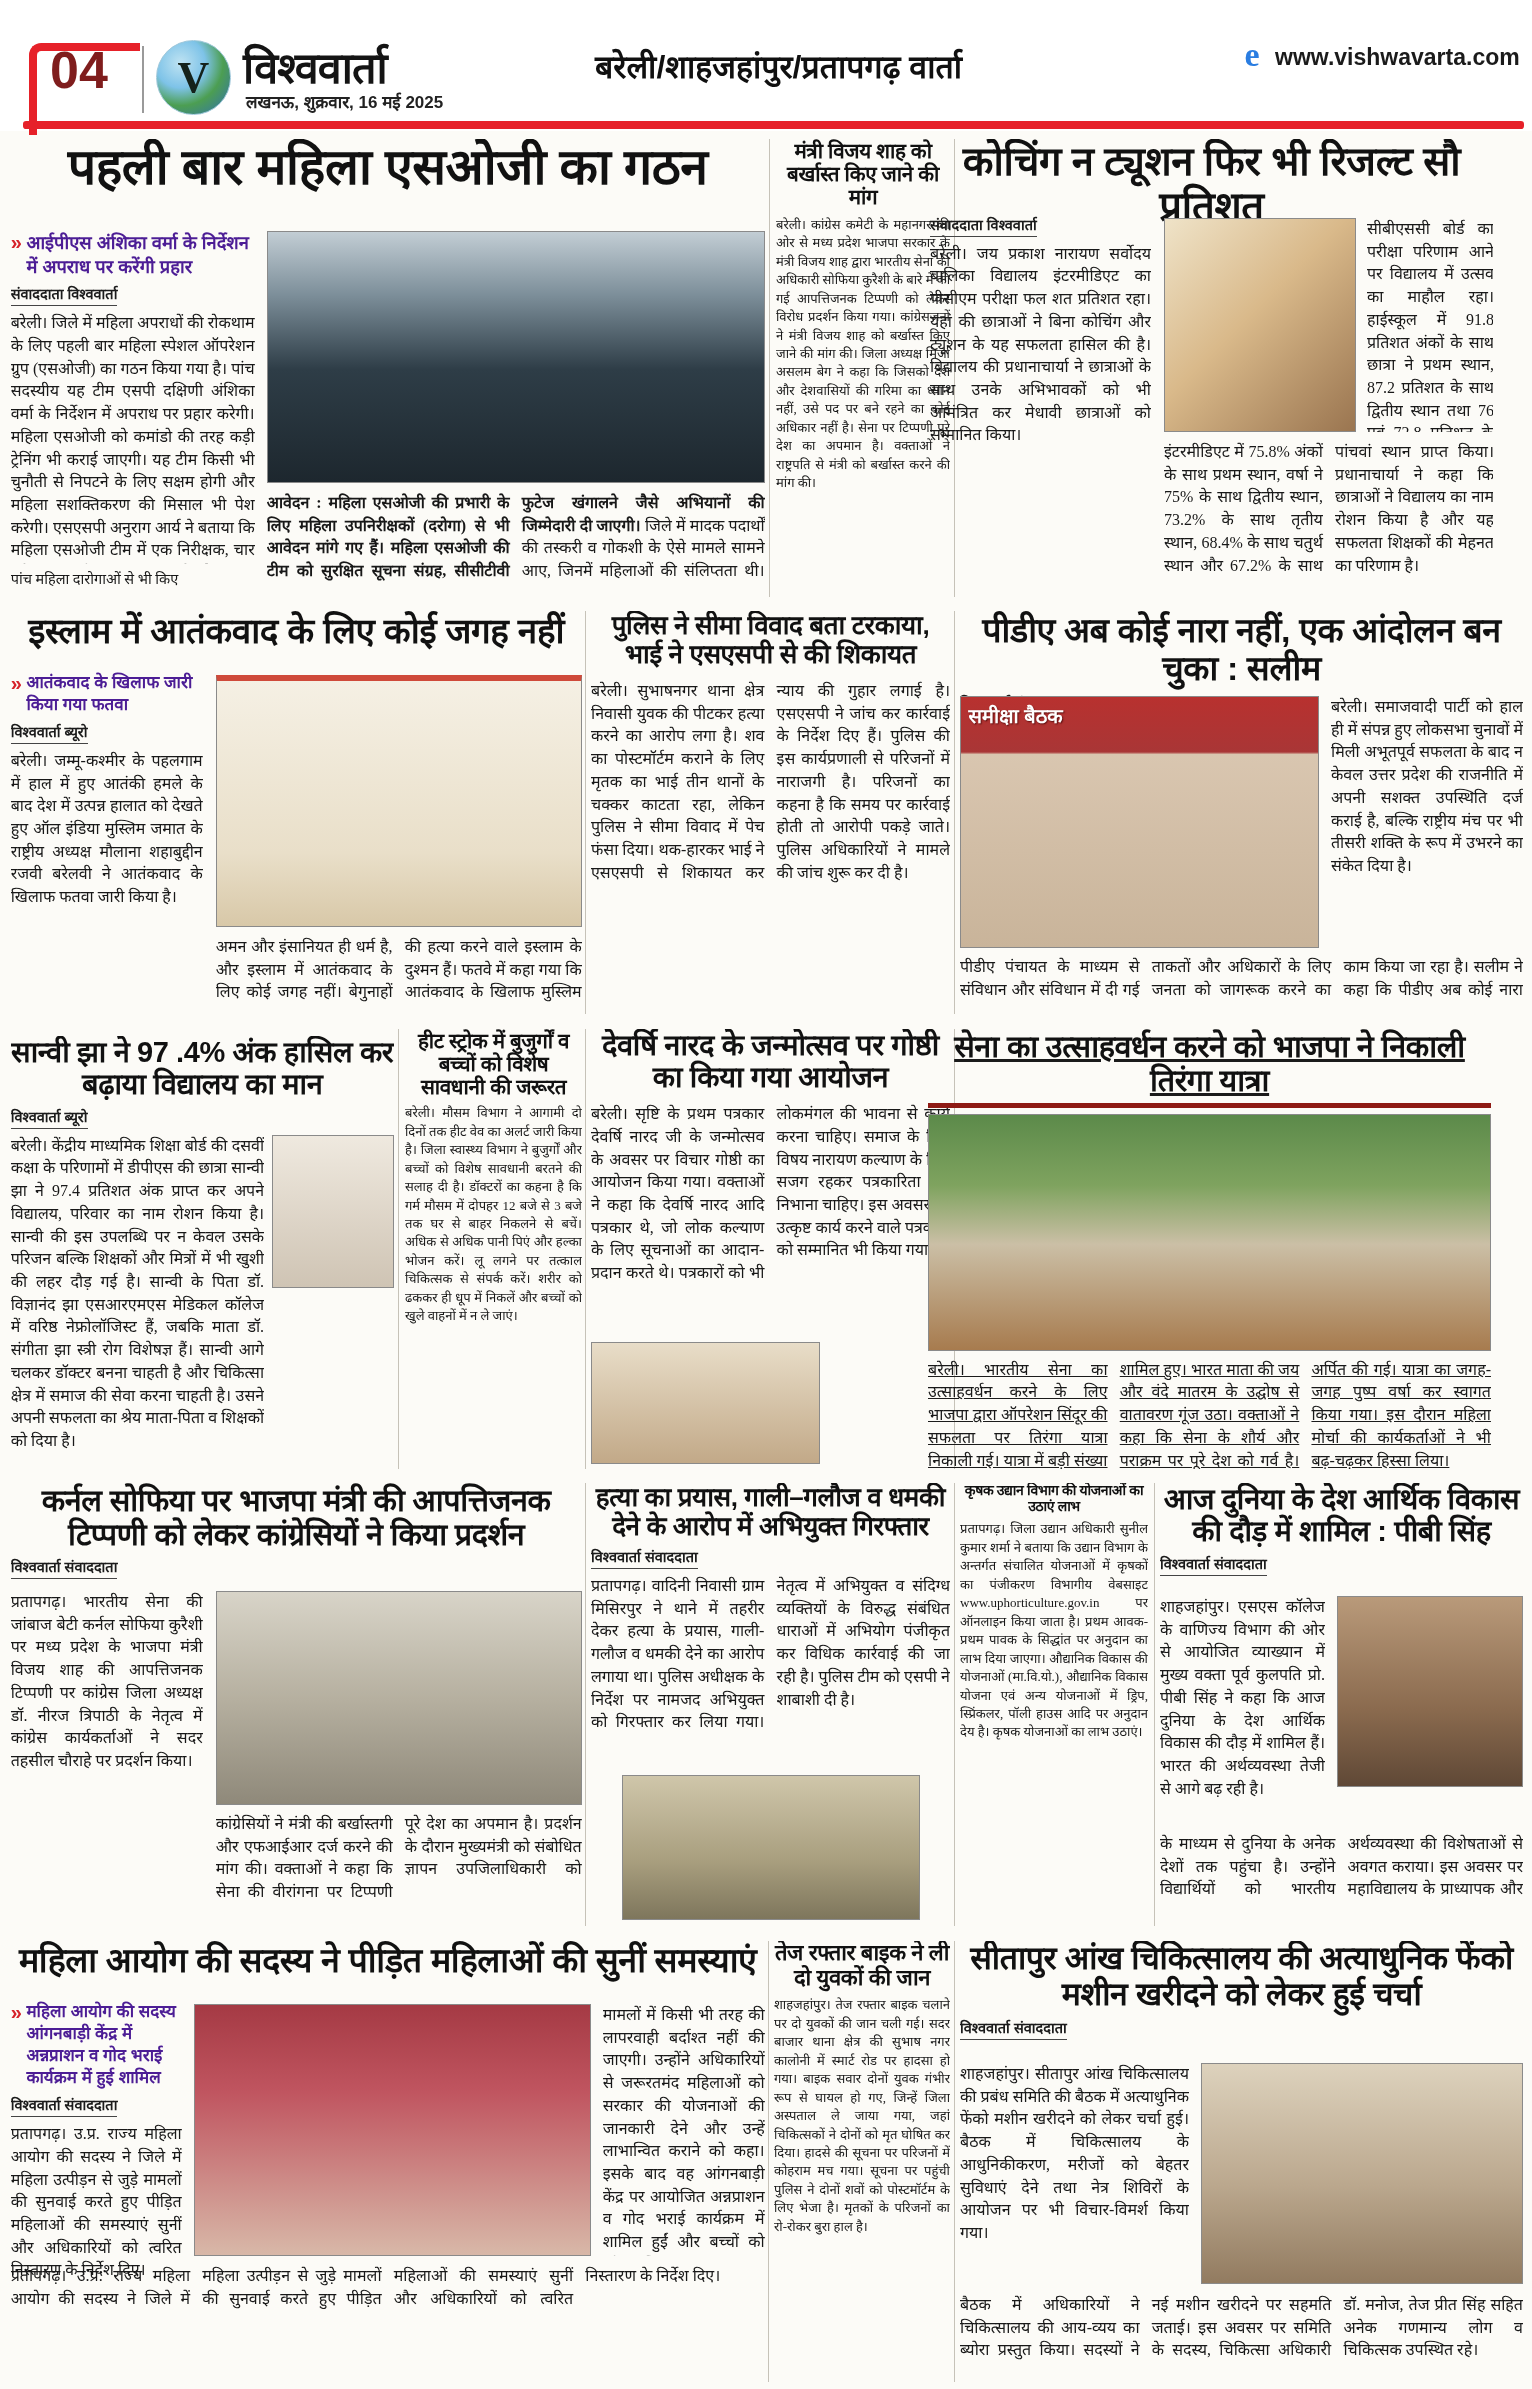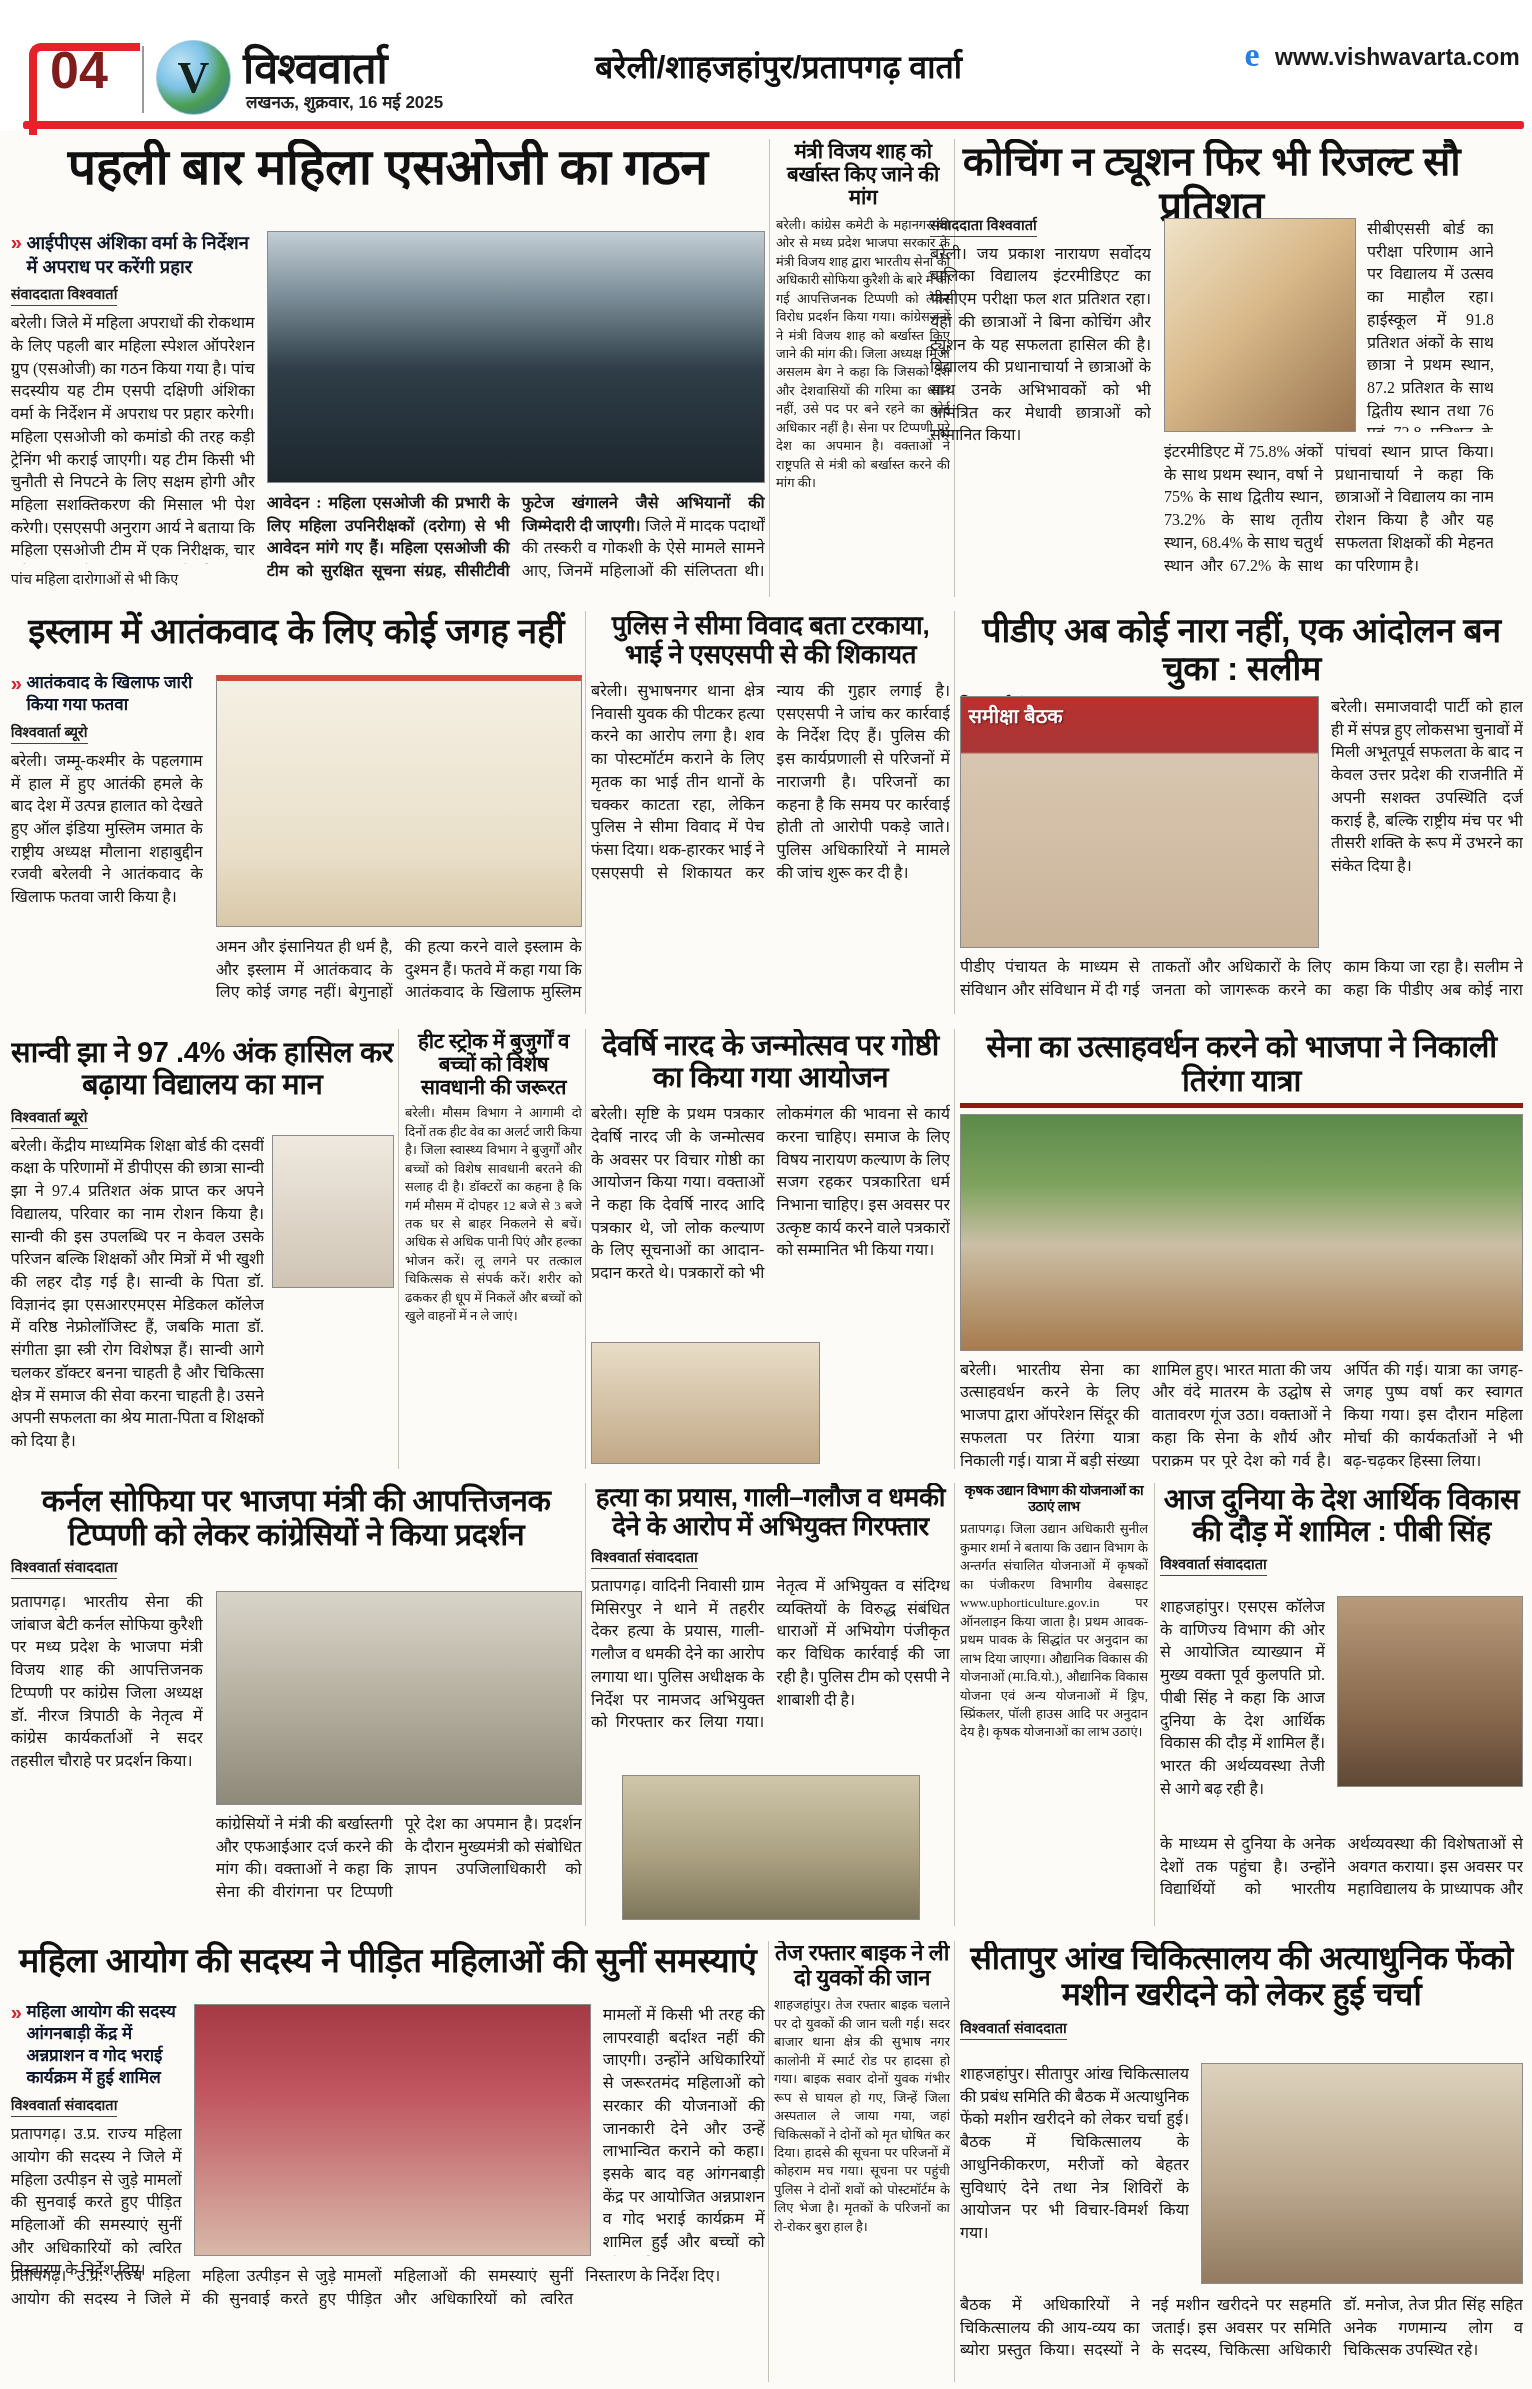--- a/index.html
+++ b/index.html
@@ -8,21 +8,21 @@
     font-family:"Liberation Sans","DejaVu Sans",sans-serif;color:#1b1b1b;overflow:hidden;
   }
   .art{position:absolute;overflow:hidden;}
   .hl{font-weight:bold;color:#111;text-align:center;line-height:1.12;letter-spacing:-0.4px;}
   .byline{font-weight:bold;font-size:14.5px;border-bottom:1.5px solid #444;display:inline-block;padding-bottom:2px;margin:4.6px 0 6.1px 0;}
   .body{font-family:"Liberation Serif","DejaVu Serif",serif;text-align:justify;font-size:16px;line-height:1.42;color:#181818;overflow:hidden;}
   .body .lead{font-weight:bold;}
   .cols2{column-count:2;column-gap:12.2px;}
   .cols3{column-count:3;column-gap:12.2px;}
   .cols4{column-count:4;column-gap:12.2px;}
-  .sub{font-weight:bold;font-size:18.3px;line-height:1.3;color:#0f172a;}
+  .sub{font-weight:bold;font-size:18.3px;line-height:1.3;color:#4c1d95;}
   .bullet{color:#d6222a;font-weight:bold;font-size:20px;margin-right:4.6px;}
   .subwrap{display:flex;align-items:flex-start;}
   .photo{position:relative;border:0.8px solid #8a8a8a;box-sizing:border-box;}
   .ph-sog{background:linear-gradient(180deg,#c2cdd4,#7d8f9a 25%,#2e3d47 55%,#1d272e);}
   .ph-coach{background:linear-gradient(135deg,#efe3c8,#d9b98a 45%,#9a7550);}
   .ph-fatwa{background:linear-gradient(180deg,#f5f0e4,#e9dfc9 70%,#d8c8a8);border-top:6.1px solid #cf4a3a;}
   .ph-pda{background:linear-gradient(180deg,#b8312f,#a93636 22%,#d9c6b0 23%,#c9b49a);}
   .ph-girl{background:linear-gradient(180deg,#efe9df,#cfc4b4);}
   .ph-tiranga{background:linear-gradient(180deg,#5c8a4a,#7fa35f 30%,#cbbfa6 55%,#a77b4e);}
   .ph-protest{background:linear-gradient(180deg,#d8d4c8,#b6b0a0 50%,#8f897a);}
@@ -165,21 +165,21 @@
   <div class="divider" style="left:585px;top:1029px;height:440px;"></div>
 
   <section class="art" style="left:591px;top:1029px;width:359px;height:440px;">
     <div class="hl" style="font-size:29px;">देवर्षि नारद के जन्मोत्सव पर गोष्ठी का किया गया आयोजन</div>
     <div class="body cols2" style="margin-top:9.2px;height:229px;">बरेली। सृष्टि के प्रथम पत्रकार देवर्षि नारद जी के जन्मोत्सव के अवसर पर विचार गोष्ठी का आयोजन किया गया। वक्ताओं ने कहा कि देवर्षि नारद आदि पत्रकार थे, जो लोक कल्याण के लिए सूचनाओं का आदान-प्रदान करते थे। पत्रकारों को भी लोकमंगल की भावना से कार्य करना चाहिए। समाज के लिए विषय नारायण कल्याण के लिए सजग रहकर पत्रकारिता धर्म निभाना चाहिए। इस अवसर पर उत्कृष्ट कार्य करने वाले पत्रकारों को सम्मानित भी किया गया।</div>
     <div class="photo ph-narad" style="position:absolute;left:0;bottom:4.6px;width:229px;height:122px;"></div>
   </section>
 
   <div class="divider" style="left:954px;top:1029px;height:440px;"></div>
 
-  <section class="art" style="left:960px;top:1029px;width:563px;height:440px;">
+  <section class="art" style="left:928px;top:1029px;width:563px;height:440px;text-decoration:underline;">
     <div class="hl" style="font-size:30.5px;">सेना का उत्साहवर्धन करने को भाजपा ने निकाली तिरंगा यात्रा</div>
     <div class="redrule" style="margin:6.1px 0;"></div>
     <div class="photo ph-tiranga" style="width:563px;height:237px;"></div>
     <div class="body cols3" style="margin-top:7.6px;height:137px;">बरेली। भारतीय सेना का उत्साहवर्धन करने के लिए भाजपा द्वारा ऑपरेशन सिंदूर की सफलता पर तिरंगा यात्रा निकाली गई। यात्रा में बड़ी संख्या में कार्यकर्ता हाथों में तिरंगा लिए शामिल हुए। भारत माता की जय और वंदे मातरम के उद्घोष से वातावरण गूंज उठा। वक्ताओं ने कहा कि सेना के शौर्य और पराक्रम पर पूरे देश को गर्व है। शहीद जवानों को श्रद्धांजलि अर्पित की गई। यात्रा का जगह-जगह पुष्प वर्षा कर स्वागत किया गया। इस दौरान महिला मोर्चा की कार्यकर्ताओं ने भी बढ़-चढ़कर हिस्सा लिया।</div>
   </section>
 
   <section class="art" style="left:10.7px;top:1483px;width:571px;height:443px;">
     <div class="hl" style="font-size:30.5px;">कर्नल सोफिया पर भाजपा मंत्री की आपत्तिजनक टिप्पणी को लेकर कांग्रेसियों ने किया प्रदर्शन</div>
     <div class="byline">विश्ववार्ता संवाददाता</div>
     <div style="position:absolute;left:0;top:108px;width:192px;">

